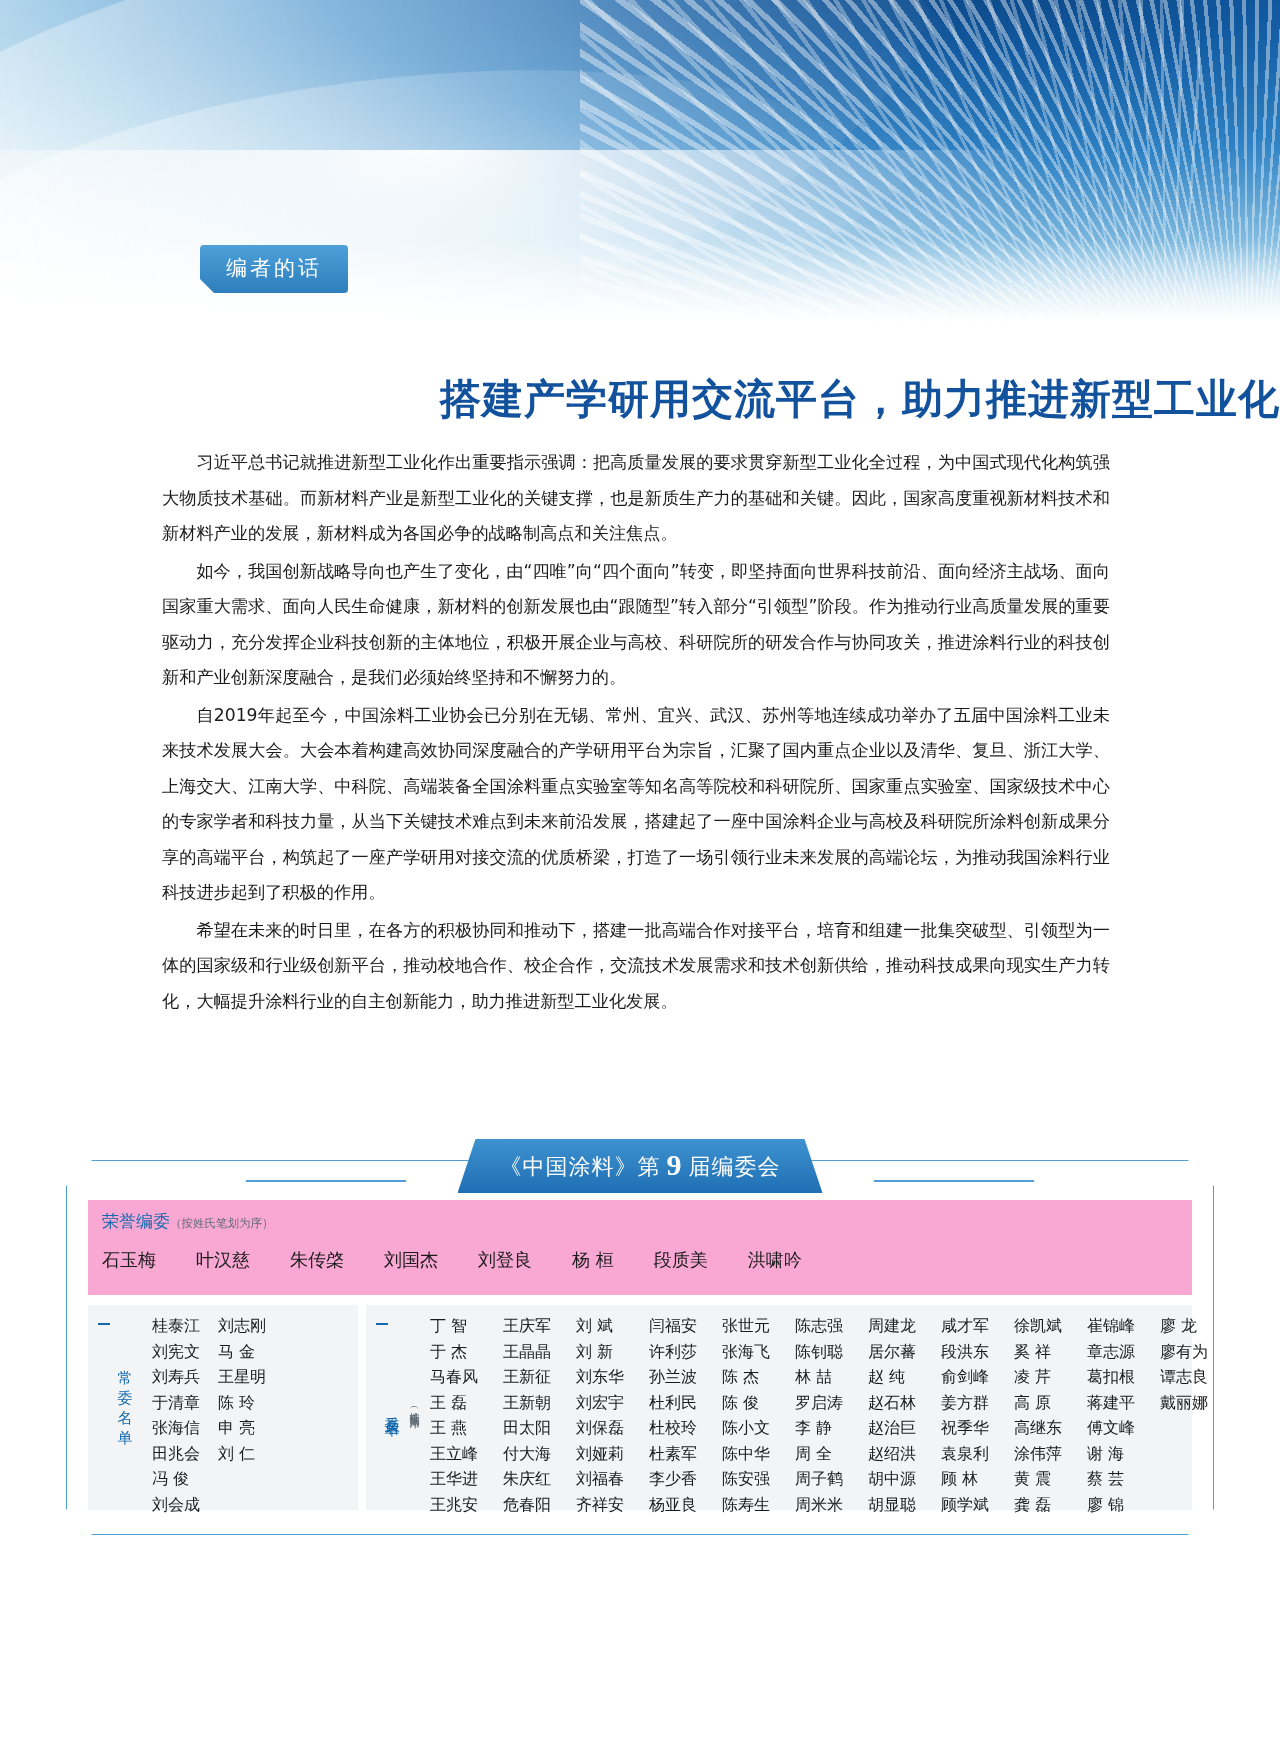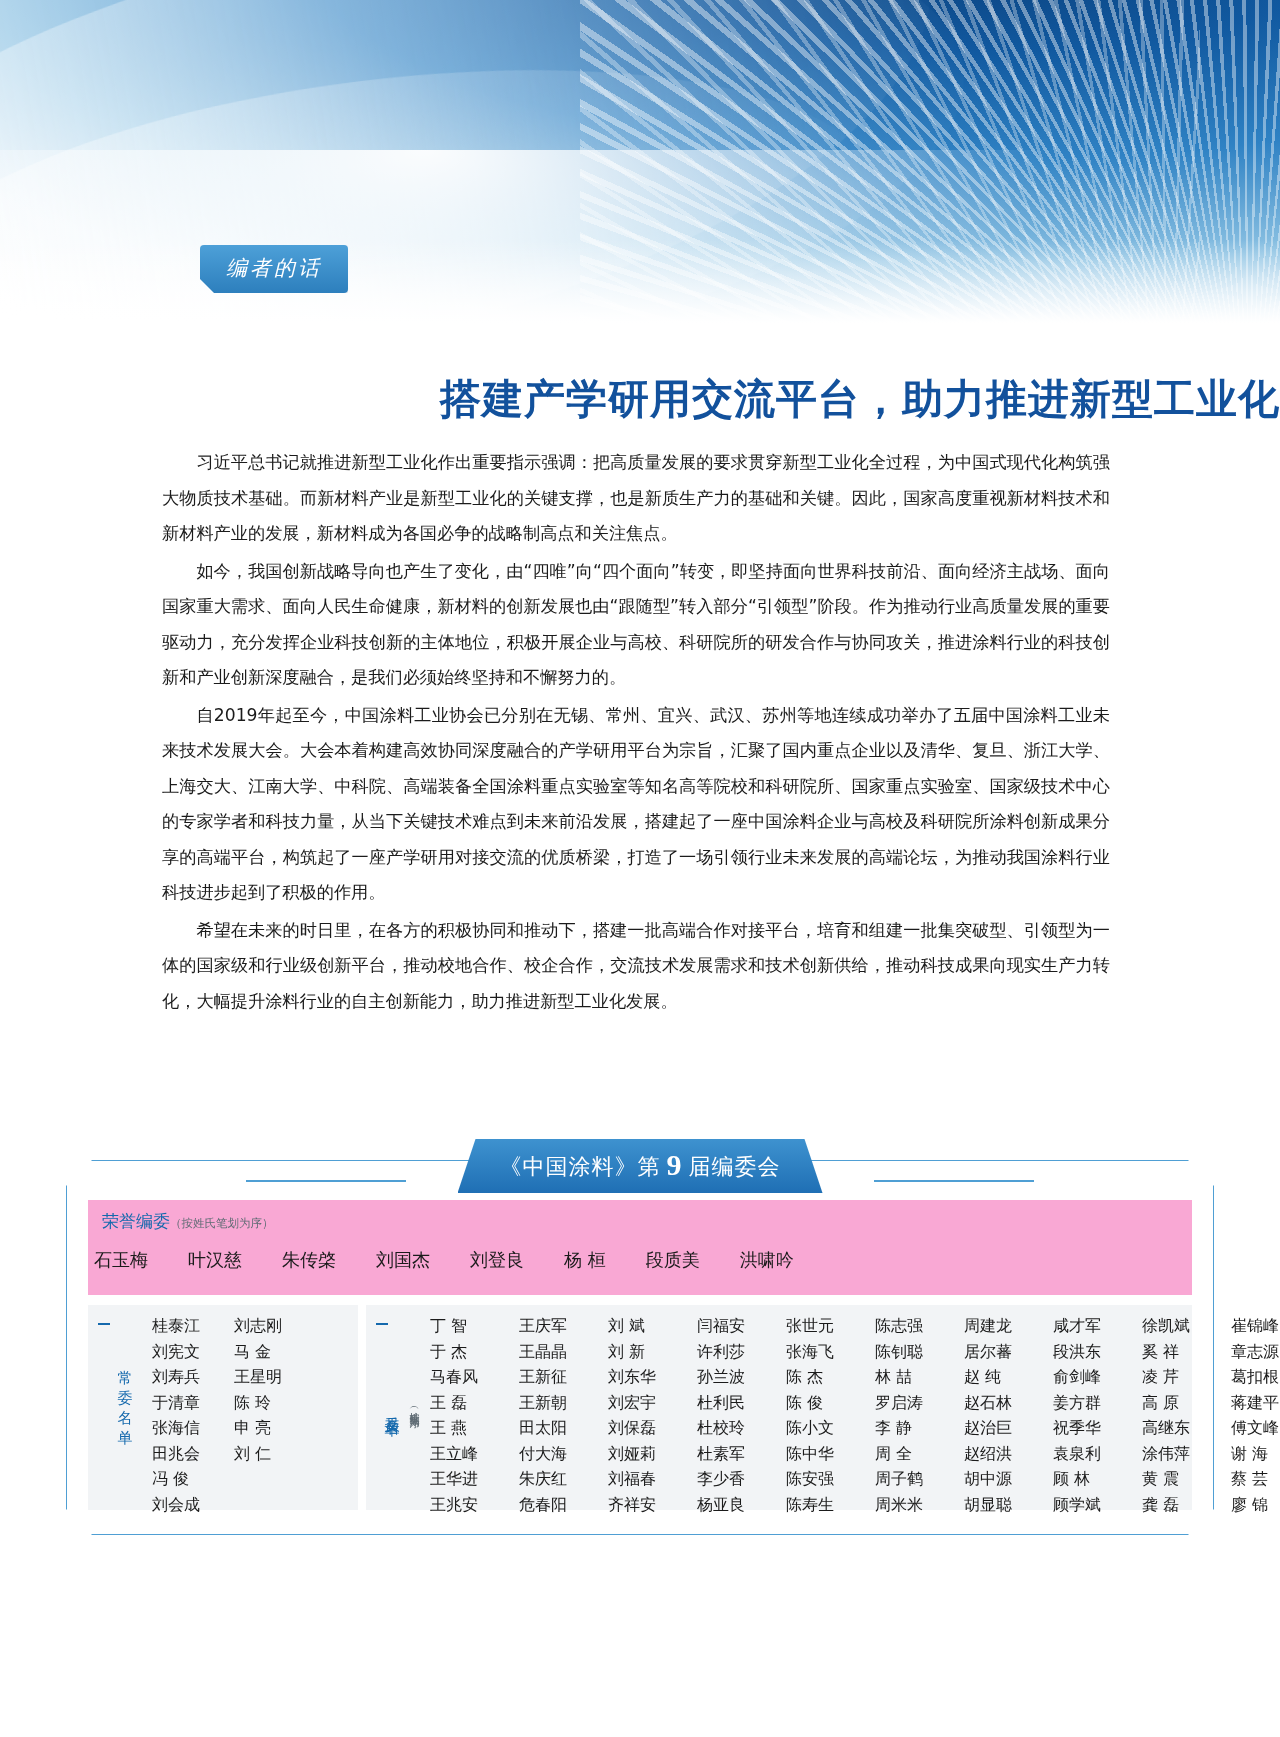--- a/index.html
+++ b/index.html
@@ -59,21 +59,20 @@
 
   
   .tag {
     position:absolute; left:200px; top:245px;
     padding:9px 26px 11px;
     color:#ffffff; font-size:21px; letter-spacing:3px;
     background:linear-gradient(180deg,#4da0d8 0%, #2d7fbd 100%);
     border-radius:4px 4px 4px 4px;
     box-shadow:0 1px 3px rgba(20,70,120,.25);
     clip-path:polygon(0 0, 100% 0, 100% 100%, 14px 100%, 0 calc(100% - 14px));
-    font-style:italic;
   }
 
   
   .doc-title {
     position:absolute; left:0; top:345px; width:1280px;
     text-align:right;
     font-size:41px; font-weight:bold; letter-spacing:1px;
     color:#12519c;
     font-family:"DejaVu Sans", sans-serif;
   }
@@ -133,21 +132,21 @@
     position:absolute; left:22px; top:40px; width:1104px; height:95px;
     background:#f9a8d4;
   }
   .honor-label {
     position:absolute; left:0; top:0; padding:10px 0 0 14px;
     color:#1569ad; font-size:17px;
     font-family:"DejaVu Sans", sans-serif;
   }
   .honor-label .sub { font-size:11.5px; color:#5f6b74; letter-spacing:0; }
   .honor-names {
-    position:absolute; left:6px; top:48px; right:10px;
+    position:absolute; left:14px; top:48px; right:10px;
     display:flex; gap:40px; font-size:18px; color:#1b1b1b;
     font-family:"DejaVu Sans", sans-serif;
   }
 
   
   .lists { position:absolute; left:22px; top:145px; width:1104px; height:205px; }
   .list-box {
     position:absolute; top:0; height:205px; background:#f2f4f6;
     display:flex;
   }
@@ -163,21 +162,21 @@
   }
   .vlabel .txt {
     color:#1569ad; font-size:15px; line-height:20px; text-align:center;
     font-family:"DejaVu Sans", sans-serif;
     padding-left:10px;
   }
   .vlabel.vl-members .txt { display:flex; align-items:center; gap:2px; }
   .vlabel.vl-members .vtxt { writing-mode:vertical-rl; text-orientation:upright; letter-spacing:2px; }
   .vlabel.vl-members .vsub { writing-mode:vertical-rl; text-orientation:upright; font-size:10px; color:#5f6b74; letter-spacing:1px; }
 
-  .cols { display:flex; gap:16px; padding-top:8px; }
+  .cols { display:flex; gap:0; padding-top:8px; }
   .col { display:flex; flex-direction:column; }
   .col .cell {
     font-size:16px; line-height:25.5px; color:#1b1b1b; white-space:nowrap;
     font-family:"DejaVu Sans", sans-serif;
   }
   .box-standing .col { width:66px; }
   .box-members  .col { width:73px; }
 </style>
 </head>
 <body>

